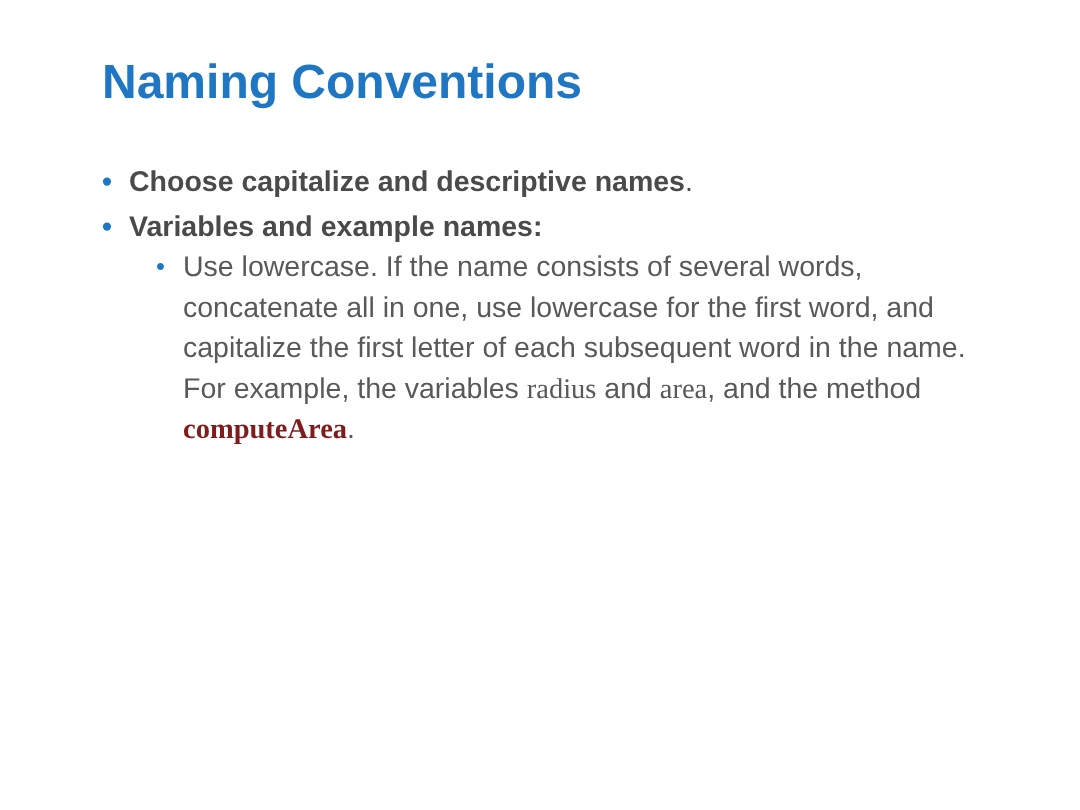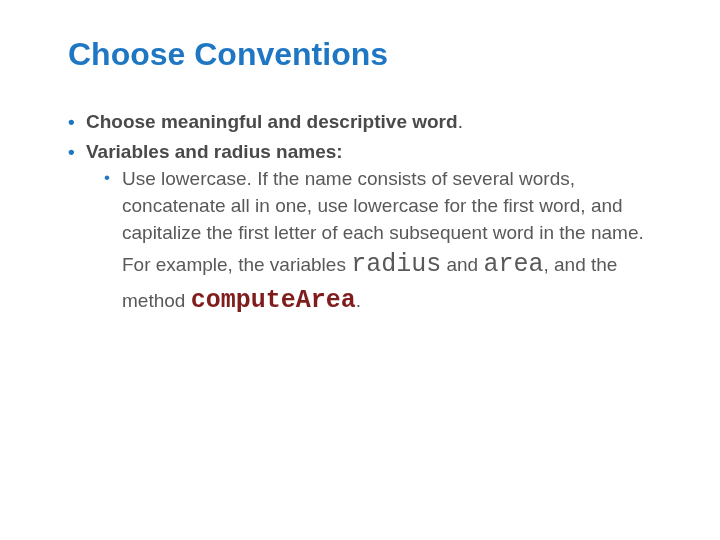--- a/index.html
+++ b/index.html
@@ -51,31 +51,31 @@
   }
   .sub-item::before {
     content: "•";
     position: absolute;
     left: 0;
     top: 0;
     color: #1f77c3;
     font-size: 17px;
   }
   .mono {
-    font-family: Liberation Mono, monospace;
-    font-size: 25px;
+    font-family: Liberation Serif, serif;
+    font-size: 19px;
   }
   .mono.bold {
     font-weight: bold;
     color: #7f1d1d;
   }
 </style>
 </head>
 <body>
 
-<h1 class="title">Choose Conventions</h1>
+<h1 class="title">Naming Conventions</h1>
 
 <ul class="bullet-list">
-  <li class="bullet-item bold-lead"><span>Choose meaningful and descriptive word</span><span style="font-weight:normal">.</span></li>
-  <li class="bullet-item bold-lead"><span>Variables and radius names:</span>
+  <li class="bullet-item bold-lead"><span>Choose capitalize and descriptive names</span><span style="font-weight:normal">.</span></li>
+  <li class="bullet-item bold-lead"><span>Variables and example names:</span>
     <div class="sub-item" style="font-weight:normal"><span>Use lowercase. If the name consists of several words, concatenate all in one, use lowercase for the first word, and capitalize the first letter of each subsequent word in the name. For example, the variables </span><span class="mono">radius</span><span> and </span><span class="mono">area</span><span>, and the method </span><span class="mono bold">computeArea</span><span>.</span></div>
   </li>
 </ul>
 
 </body></html>

